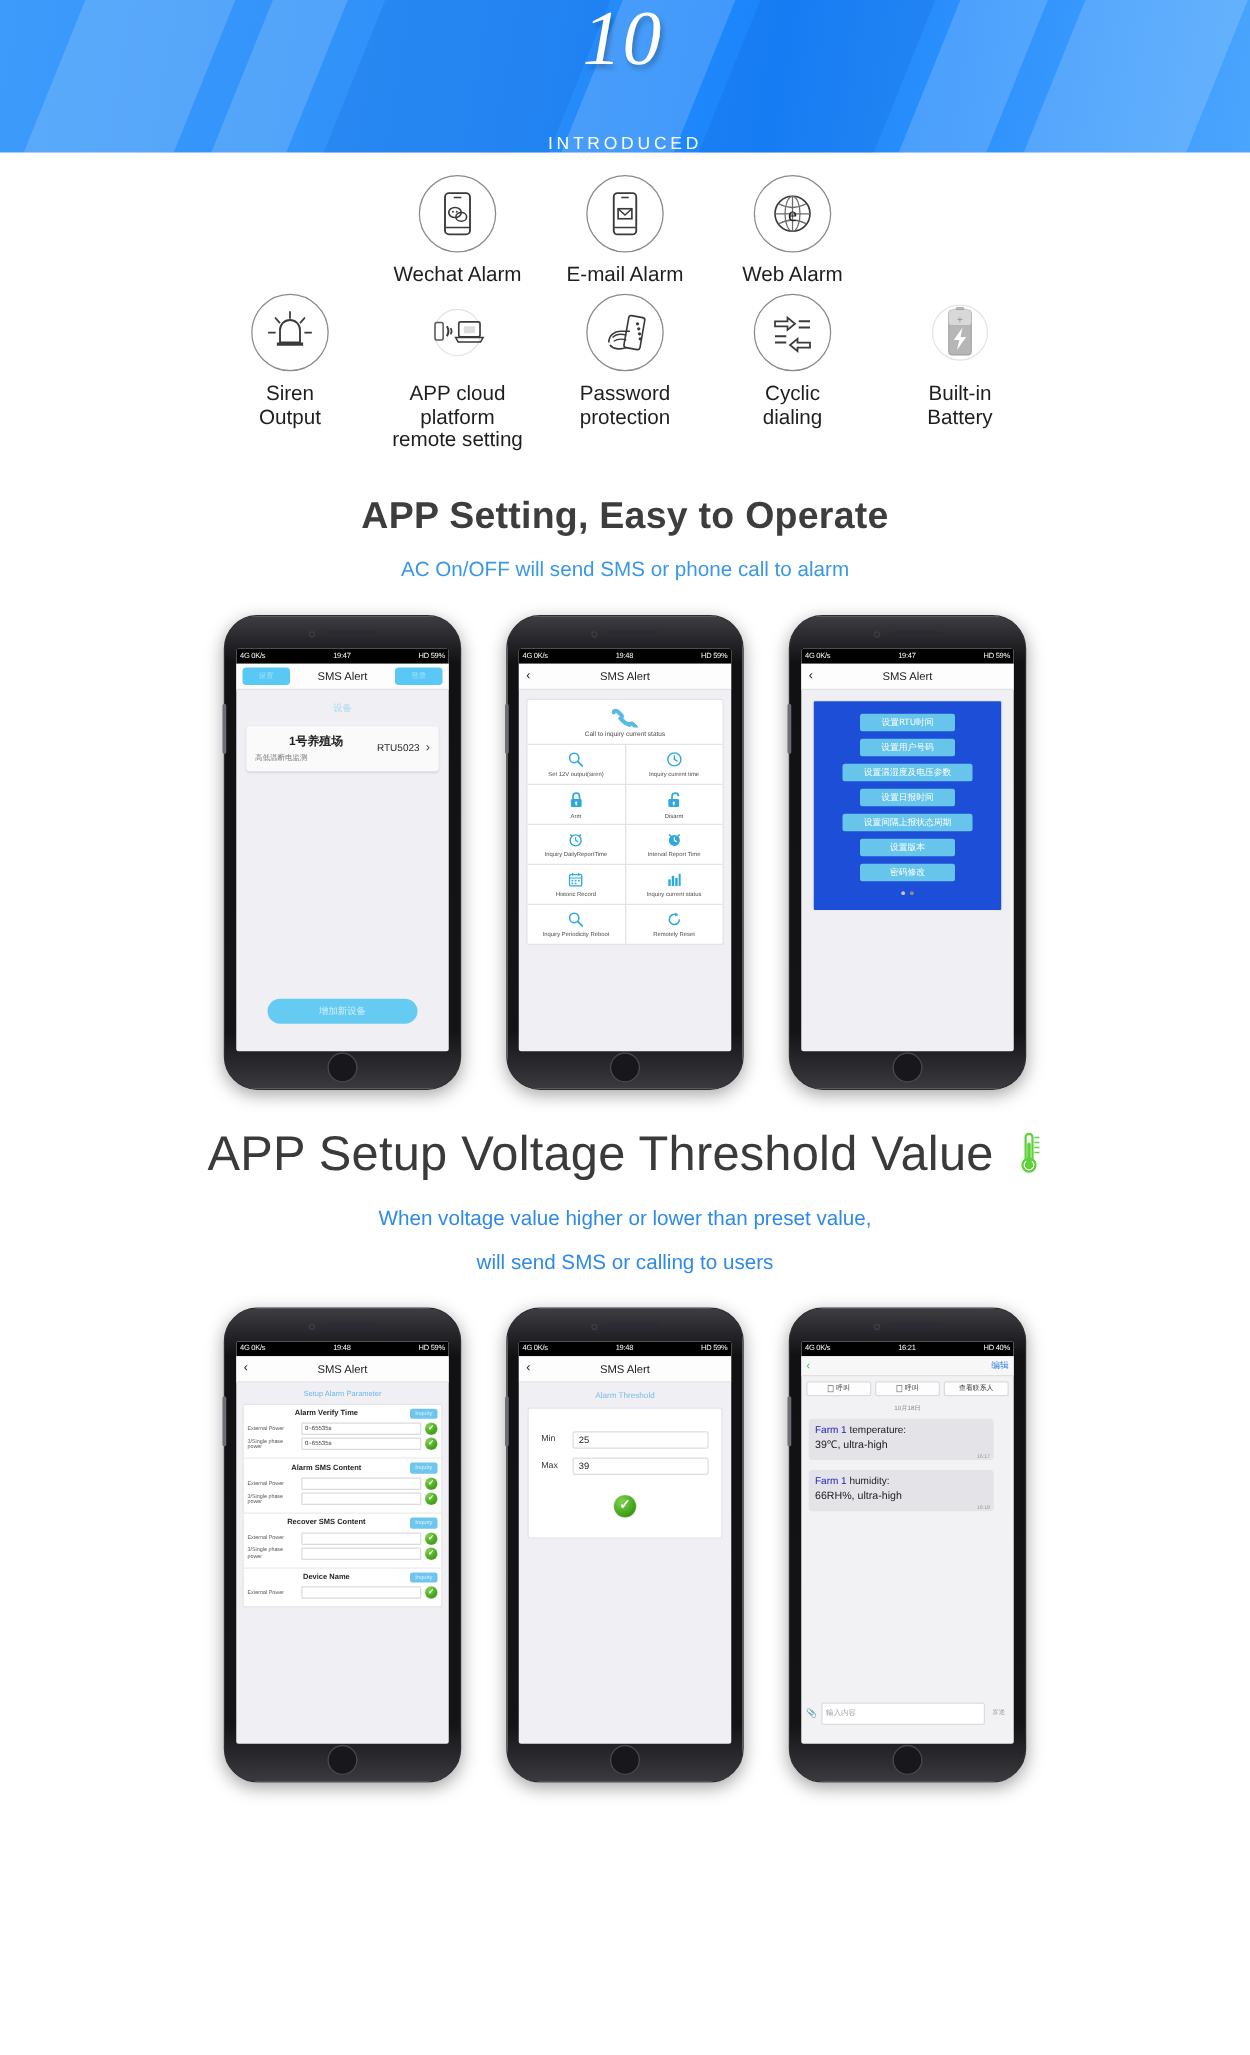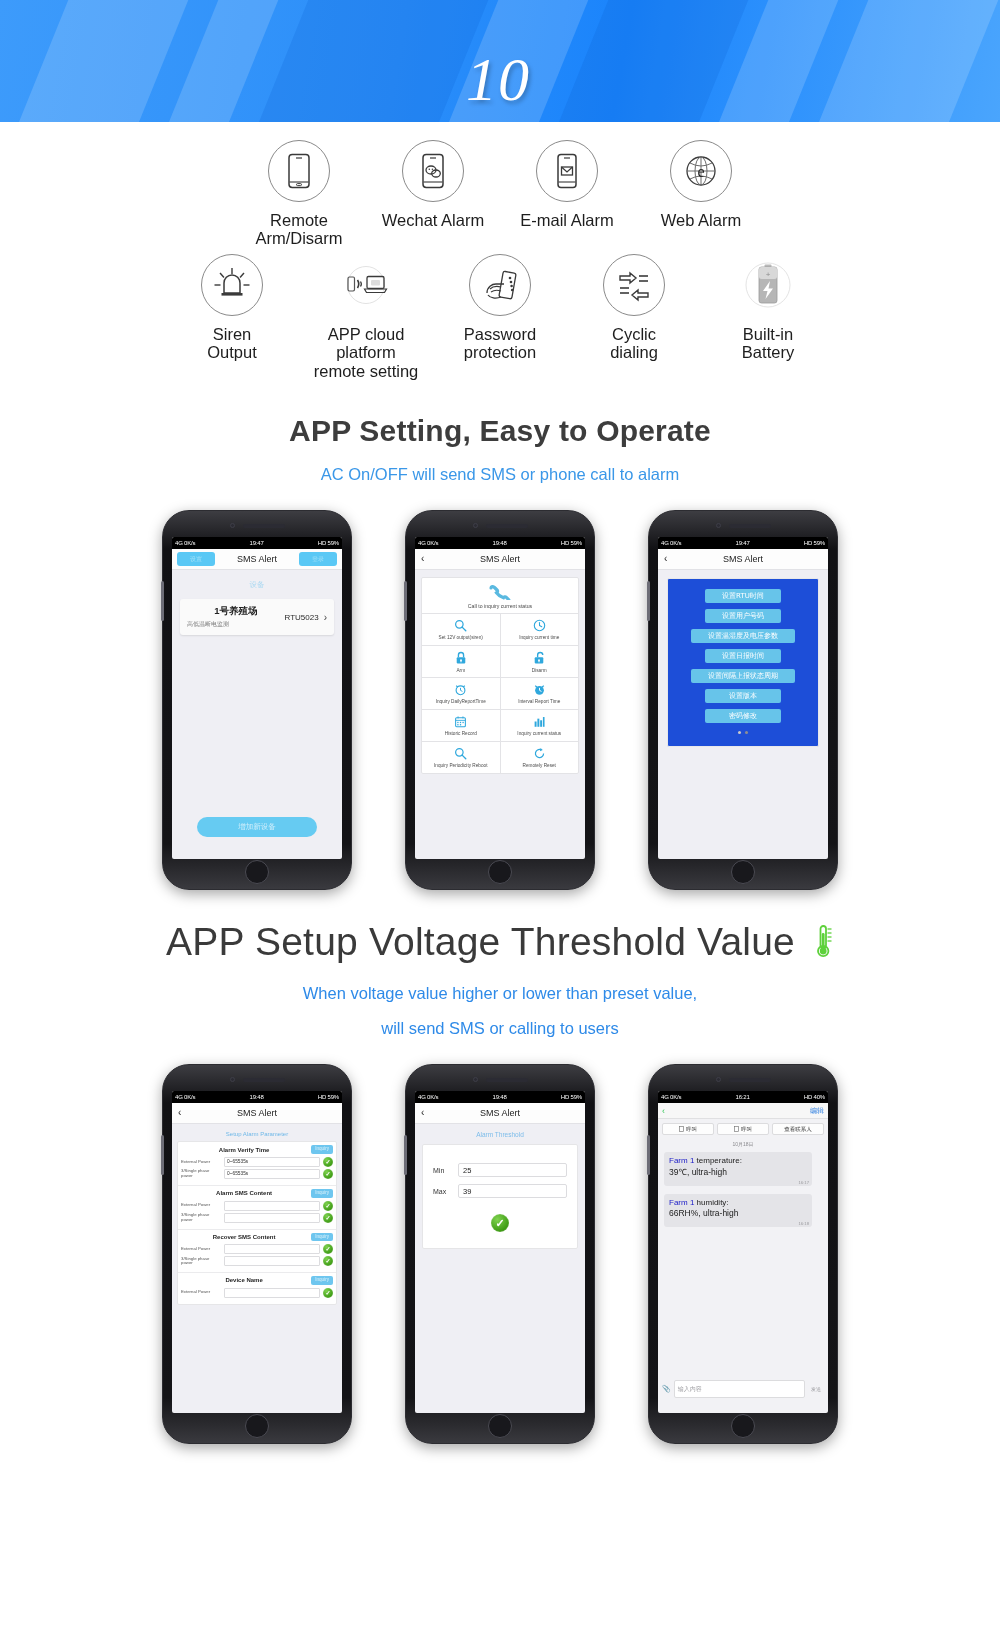--- a/index.html
+++ b/index.html
@@ -19,23 +19,22 @@
     overflow: hidden;
   }
   .banner .stripe {
     position: absolute; top: -40px; height: 220px;
     transform: skewX(-22deg);
     opacity: .16; background: #ffffff;
   }
   .banner .stripe.dark { background: #0b5fd0; opacity: .20; }
   .banner-inner {
     position: relative; z-index: 3;
-    display: flex; flex-direction: column; align-items: center; justify-content: flex-end;
+    display: flex; flex-direction: column; align-items: center; justify-content: space-between;
     height: 100%;
-    margin-top: 16px;
   }
   .banner-title {
     display: flex; align-items: baseline; justify-content: center;
     color: #fff;
     text-shadow: 2px 3px 4px rgba(0,0,0,.25);
     line-height: 1;
   }
   .banner-num {
     font-size: 62px; font-weight: 400; letter-spacing: 1px;
     font-family: "Liberation Serif", serif;
@@ -77,21 +76,21 @@
     color: #3d3d3d; margin-top: 30px; letter-spacing: .2px;
   }
   .sec-title.light { font-weight: normal; color: #3a3a3a; font-size: 39px; }
   .sec-sub {
     text-align: center; font-size: 16.5px; color: #3a97e8; margin-top: 17px;
   }
   .sec-sub.b2 { color: #2e8ae8; margin-top: 16px; }
   .thermo { display: inline-block; vertical-align: -4px; margin-left: 8px; }
 
   
-  .phones { display: flex; justify-content: center; gap: 53px; margin-top: 26px; }
+  .phones { display: flex; justify-content: center; gap: 36px; margin-top: 26px; }
   .phone {
     width: 190px; height: 380px;
     background: linear-gradient(180deg,#3d3d42 0%, #111114 10%, #141417 88%, #3a3a3f 100%);
     border-radius: 27px;
     padding: 26px 9px 30px;
     position: relative;
     box-shadow: 0 4px 14px rgba(0,0,0,.35);
     border: 1px solid #2c2c31;
   }
   .phone::before { 
@@ -271,31 +270,20 @@
       <span class="banner-num">10</span>
     </div>
     <div class="banner-sub">INTRODUCED</div>
   </div>
 </div>
 
 <div class="features">
 
   <div class="frow">
 
-    <div class="fitem">
-      <div class="fcircle">
-        <svg width="26" height="36" viewBox="0 0 26 36">
-          <rect x="3" y="1.5" width="20" height="33" rx="3.2" fill="none" stroke="#3a3a3a" stroke-width="1.5"></rect>
-          <line x1="10" y1="5" x2="16" y2="5" stroke="#3a3a3a" stroke-width="1.2"></line>
-          <line x1="3.5" y1="29" x2="22.5" y2="29" stroke="#3a3a3a" stroke-width="1.1"></line>
-          <rect x="10.5" y="30.6" width="5" height="2" rx="1" fill="none" stroke="#3a3a3a" stroke-width="1"></rect>
-        </svg>
-      </div>
-      <div class="flabel">Remote<br>Arm/Disarm</div>
-    </div>
 
     <div class="fitem">
       <div class="fcircle">
         <svg width="26" height="36" viewBox="0 0 26 36">
           <rect x="3" y="1.5" width="20" height="33" rx="3.2" fill="none" stroke="#3a3a3a" stroke-width="1.5"></rect>
           <line x1="10" y1="5" x2="16" y2="5" stroke="#3a3a3a" stroke-width="1.2"></line>
           <line x1="3.5" y1="29" x2="22.5" y2="29" stroke="#3a3a3a" stroke-width="1.1"></line>
           <ellipse cx="11" cy="17" rx="5" ry="4" fill="none" stroke="#3a3a3a" stroke-width="1.3"></ellipse>
           <ellipse cx="16" cy="20.5" rx="4.3" ry="3.5" fill="none" stroke="#3a3a3a" stroke-width="1.3"></ellipse>
           <circle cx="9.3" cy="16.3" r=".8" fill="#3a3a3a"></circle>

